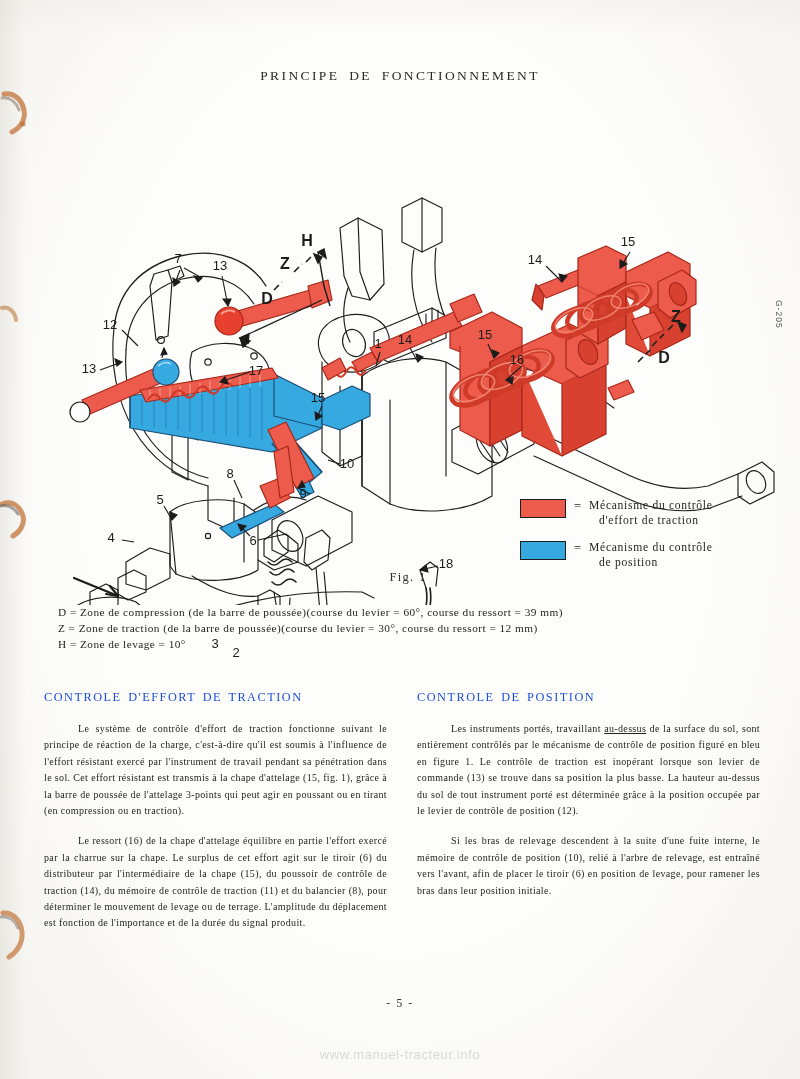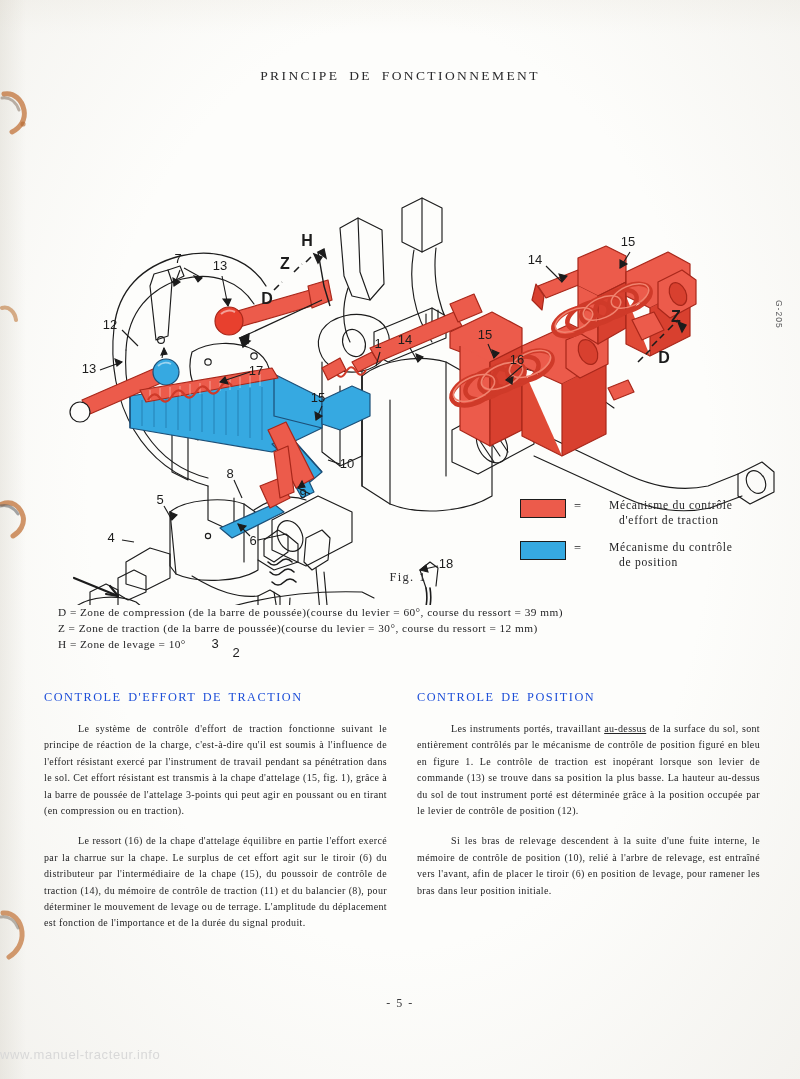--- a/index.html
+++ b/index.html
@@ -38,21 +38,21 @@
   }
 
   
   .legend{position:absolute;left:520px;top:498px;width:260px;}
   .legend-row{display:flex;align-items:flex-start;margin-bottom:12px;}
   .swatch{
     width:44px;height:17px;border:1.4px solid #1c1c1c;flex:0 0 auto;margin-top:1px;
   }
   .legend-eq{margin:0 8px;font-size:12.5px;color:#242426;line-height:17px;}
   .legend-txt{font-size:11.6px;line-height:15px;color:#242426;letter-spacing:.7px;}
-  .legend-txt span{display:block;margin-left:20px;}
+  .legend-txt span{display:block;}
   .legend-txt .l2{padding-left:10px;}
 
   
   .zones{
     position:absolute;left:58px;top:604px;width:700px;
     font-size:11.3px;line-height:16px;color:#242426;letter-spacing:.45px;
     white-space:nowrap;
   }
 
   
@@ -67,21 +67,21 @@
     color:#232325;text-align:justify;text-indent:34px;letter-spacing:.35px;
   }
   .col p.gap{margin-top:6px;}
   .u{text-decoration:underline;}
 
   .folio{
     position:absolute;left:0;right:0;top:996px;text-align:center;
     font-size:12px;color:#3a3a3c;letter-spacing:1.5px;
   }
   .watermark{
-    position:absolute;left:0;right:0;top:1047px;text-align:left;
+    position:absolute;left:0;right:0;top:1047px;text-align:center;
     font-family:"Liberation Sans",sans-serif;font-size:13px;
     color:#d8d8d8;letter-spacing:.6px;
   }
 
   
   .artifact{position:absolute;pointer-events:none;}
 </style>
 </head>
 <body>
 

